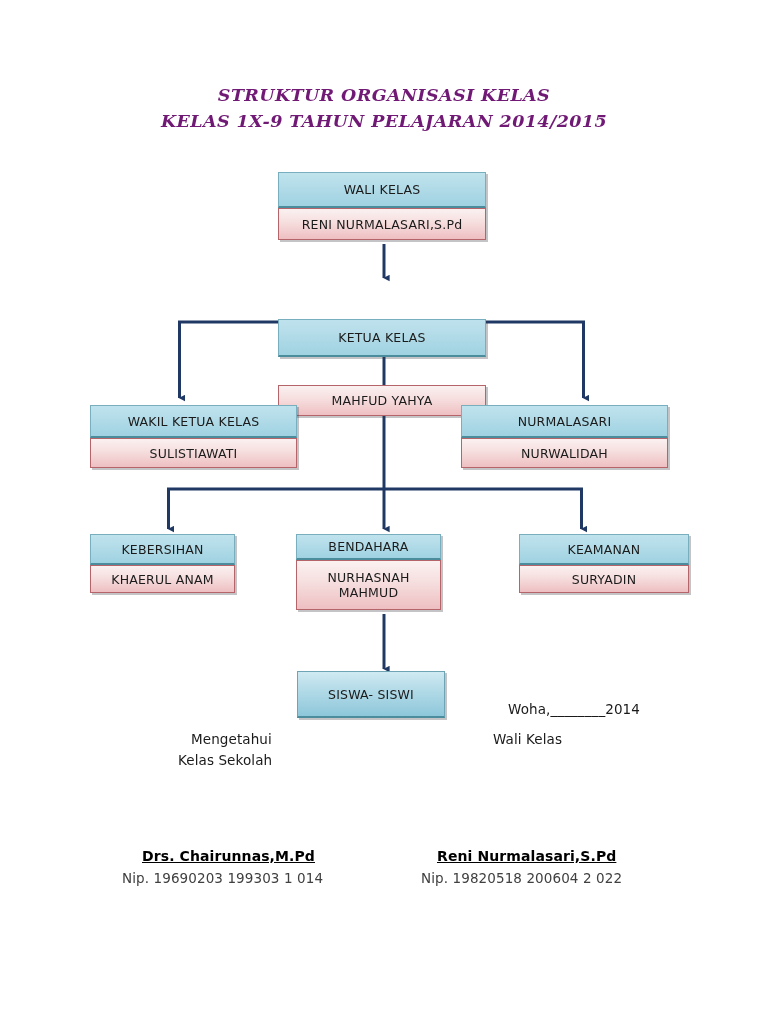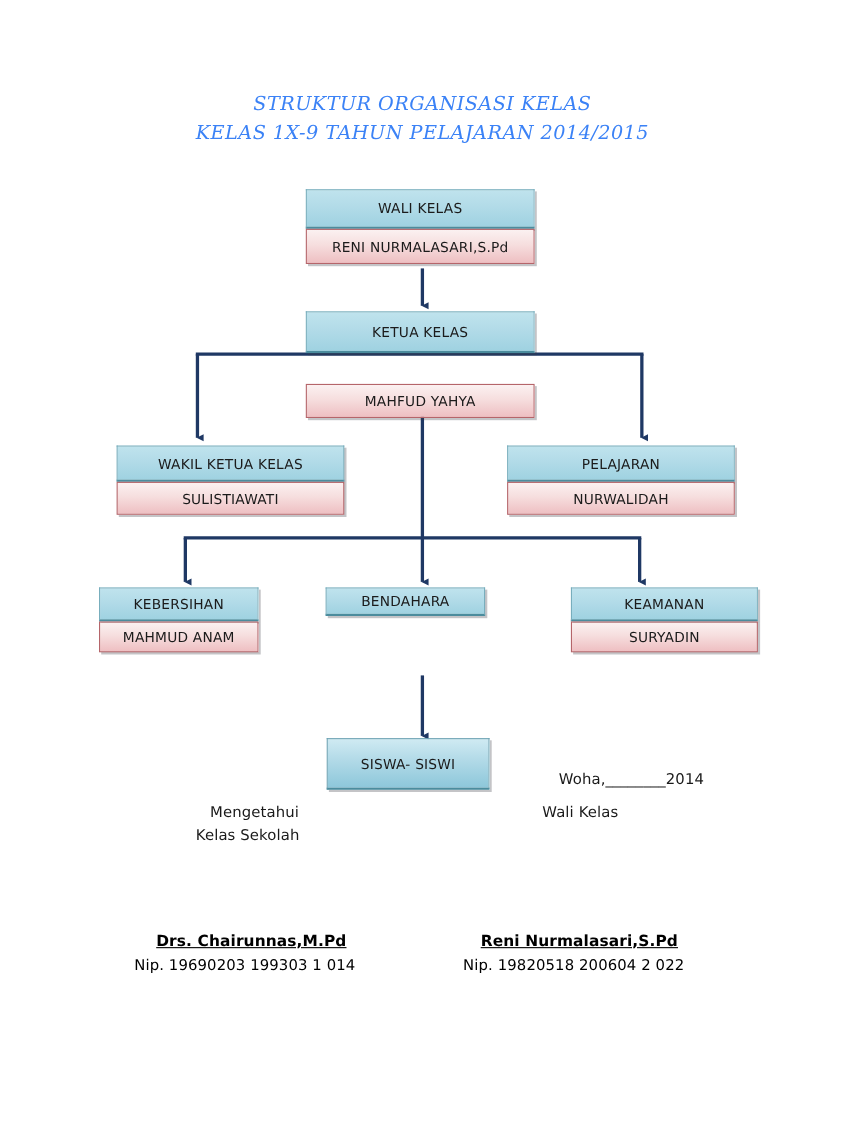--- a/index.html
+++ b/index.html
@@ -20,26 +20,26 @@
   
   #title-block {
     position: absolute;
     top: 82px;
     left: 0;
     width: 768px;
     text-align: center;
   }
   .title-line {
     font-family: "DejaVu Serif", "Liberation Serif", serif;
-    font-weight: normal;
+    font-weight: bold;
     font-style: italic;
     font-size: 17.5px;
     letter-spacing: 0.4px;
     line-height: 26px;
-    color: #3b82f6;
+    color: #701a75;
     white-space: pre;
   }
 
   
   #chart {
     position: absolute;
     top: 0;
     left: 0;
     width: 768px;
     height: 1024px;
@@ -103,21 +103,21 @@
     font-size: 14px;
     font-weight: bold;
     color: #000000;
     text-decoration: underline;
     white-space: pre;
     letter-spacing: 0.1px;
   }
   .sig-nip {
     position: absolute;
     font-size: 13.5px;
-    color: #000000;
+    color: #404040;
     white-space: pre;
     letter-spacing: 0.1px;
   }
 </style>
 </head>
 <body>
 
 <div id="title-block">
   <div class="title-line">STRUKTUR ORGANISASI KELAS</div>
   <div class="title-line">KELAS 1X-9 TAHUN PELAJARAN 2014/2015</div>
@@ -151,41 +151,43 @@
       <line x1="384" y1="614" x2="384" y2="669" marker-end="url(#arrowhead)"></line>
     </g>
   </svg>
 
   <div class="node" style="left:278px; top:172px; width:208px;">
     <div class="band band-title" style="height:36px;">WALI KELAS</div>
     <div class="band band-name" style="height:32px;">RENI NURMALASARI,S.Pd</div>
   </div>
 
   <div class="node" style="left:278px; top:283px; width:208px;">
-    <div class="band band-title" style="height:38px;">KETUA KELAS</div>
+    <div class="band band-title" style="height:38px;margin-top:36px;">KETUA KELAS</div>
     <div class="band band-name" style="height:31px;margin-top:28px;">MAHFUD YAHYA</div>
   </div>
 
-  <div class="node" style="left:106px; top:405px; width:207px;">
+  <div class="node" style="left:90px; top:405px; width:207px;">
     <div class="band band-title" style="height:33px;">WAKIL KETUA KELAS</div>
     <div class="band band-name" style="height:30px;">SULISTIAWATI</div>
   </div>
 
   <div class="node" style="left:461px; top:405px; width:207px;">
-    <div class="band band-title" style="height:33px;">PELAJARAN</div>
+    <div class="band band-title" style="height:33px;">NURMALASARI</div>
     <div class="band band-name" style="height:30px;">NURWALIDAH</div>
   </div>
 
   <div class="node" style="left:90px; top:534px; width:145px;">
     <div class="band band-title" style="height:31px;">KEBERSIHAN</div>
-    <div class="band band-name" style="height:28px;">MAHMUD  ANAM</div>
+    <div class="band band-name" style="height:28px;">KHAERUL  ANAM</div>
   </div>
 
   <div class="node" style="left:296px; top:534px; width:145px;">
     <div class="band band-title" style="height:26px;">BENDAHARA</div>
+    <div class="band band-name" style="height:50px;">NURHASNAH
+MAHMUD</div>
   </div>
 
   <div class="node" style="left:519px; top:534px; width:170px;">
     <div class="band band-title" style="height:31px;">KEAMANAN</div>
     <div class="band band-name" style="height:28px;">SURYADIN</div>
   </div>
 
   <div class="node" style="left:297px; top:671px; width:148px;">
     <div class="band band-solo" style="height:47px;">SISWA- SISWI</div>
   </div>

